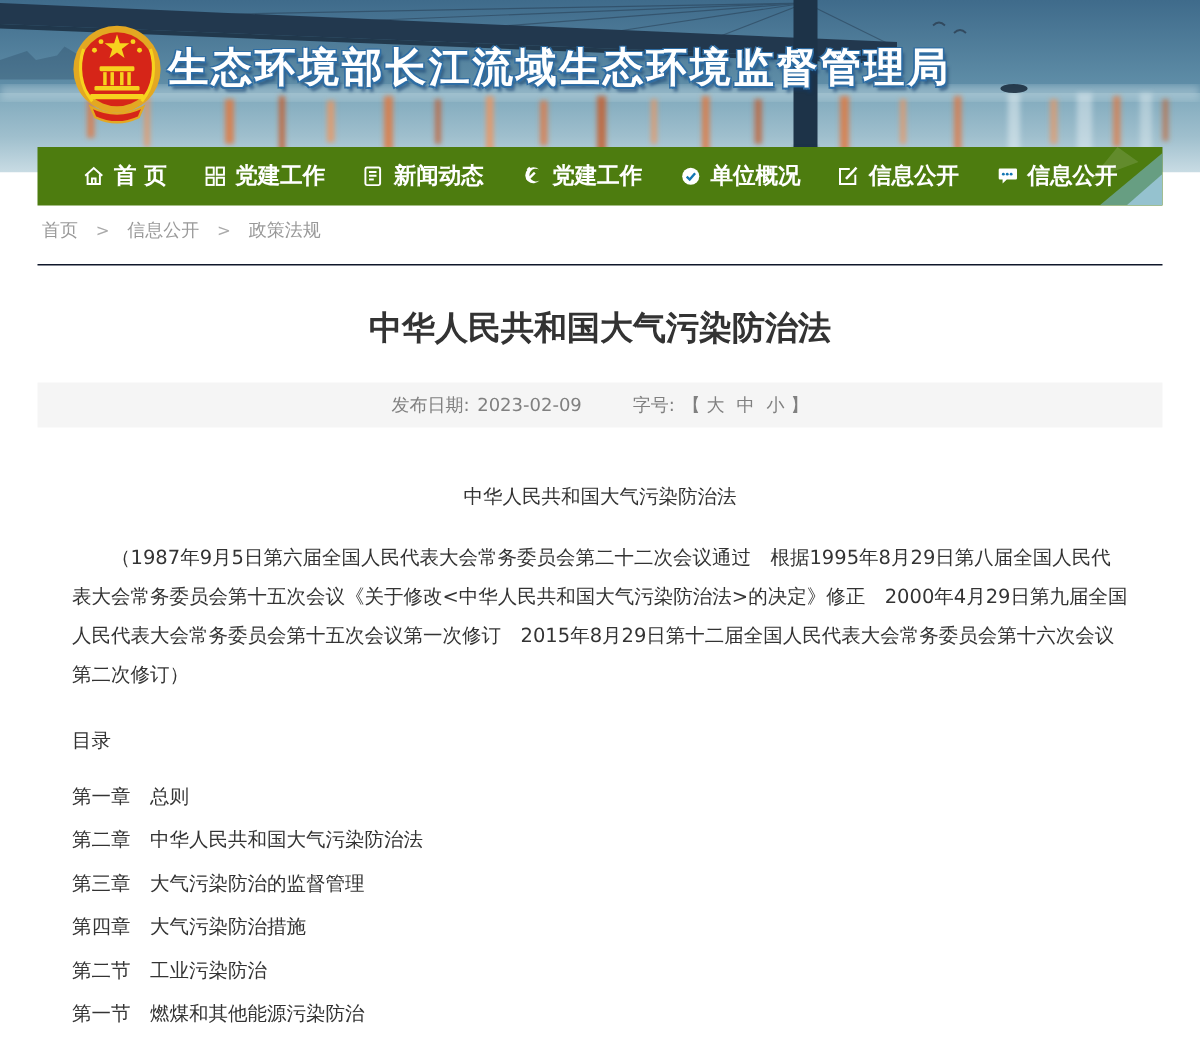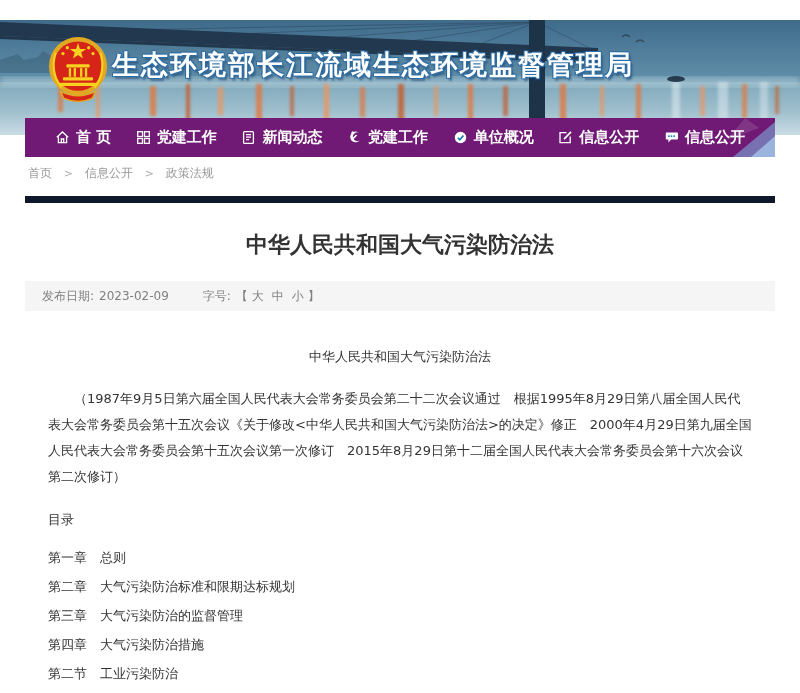--- a/index.html
+++ b/index.html
@@ -2,55 +2,55 @@
 <html><head>
 <meta charset="utf-8">
 <style>
   html,body{margin:0;padding:0;}
   body{
     width:800px;min-height:693px;background:#fff;
     font-family:"DejaVu Sans","Liberation Sans",sans-serif;
     -webkit-font-smoothing:antialiased;
   }
   
-  .banner{position:relative;height:115px;width:800px;margin-top:20px;}
+  .banner{position:relative;height:115px;width:800px;}
   .banner-photo{position:absolute;left:0;top:0;width:800px;height:115px;display:block;}
   .emblem{position:absolute;left:47px;top:11px;width:62px;height:80px;}
   .site-title{
     position:absolute;left:112px;top:27px;margin:0;
     font-size:27px;font-weight:bold;color:#fff;letter-spacing:2px;white-space:nowrap;
     text-shadow:-1px -1px 0 #2e6da4,1px -1px 0 #2e6da4,-1px 1px 0 #2e6da4,
                 1px 1px 0 #2e6da4,2px 3px 2px rgba(17,60,110,.55);
   }
   
   .nav{
     position:absolute;top:98px;left:25px;right:25px;height:39px;
-    background:#701a75;display:flex;justify-content:space-between;align-items:center;
+    background:#4d7c0f;display:flex;justify-content:space-between;align-items:center;
     padding:0 30px;box-sizing:border-box;z-index:3;overflow:hidden;
   }
   .nav a{
     position:relative;z-index:2;color:#fff;font-size:15px;font-weight:bold;
     text-decoration:none;display:flex;align-items:center;gap:6px;white-space:nowrap;cursor:pointer;
   }
   .nav a .ico{width:15px;height:15px;display:inline-block;flex:0 0 auto;}
   .nav-deco{position:absolute;right:0;top:0;height:39px;width:90px;z-index:1;}
   
   main{width:750px;margin:0 auto;}
   .breadcrumb{
-    padding:30px 3px 14px;font-size:12px;color:#999;border-bottom:7px solid #0f172a;
+    padding:30px 3px 14px;font-size:12px;color:#999;border-bottom:1px solid #0f172a;
   }
   .breadcrumb a{color:#999;text-decoration:none;cursor:pointer;}
   .breadcrumb .sep{margin:0 8px;color:#aaa;font-size:11px;}
   .breadcrumb .current{color:#999;}
   .article-title{
     text-align:center;font-size:22px;font-weight:bold;color:#333;margin:27px 0 0;
   }
   .meta{
     margin-top:21px;background:#f5f5f5;height:30px;display:flex;align-items:center;
-    font-size:12px;color:#808080;
+    justify-content:center;font-size:12px;color:#808080;
   }
   .meta .seg{margin:0 17px;white-space:nowrap;}
   .meta .lbl{margin-right:5px;}
   .meta .size-btn{cursor:pointer;margin:0 4px;}
   
   .body{padding:0 23px 18px;font-size:13px;color:#333;}
   .subtitle{text-align:center;margin:37px 0 0;}
   .preamble{margin:20px 0 0;line-height:26px;text-indent:2em;}
   .toc-title{margin:21px 0 0;}
   .toc{margin-top:14px;}
@@ -235,21 +235,21 @@
       <span class="lbl">字号:</span><span>【</span><span class="size-btn">大</span><span class="size-btn">中</span><span class="size-btn">小</span><span>】</span>
     </span>
   </div>
 
   <article class="body">
     <p class="subtitle">中华人民共和国大气污染防治法</p>
     <p class="preamble">（1987年9月5日第六届全国人民代表大会常务委员会第二十二次会议通过　根据1995年8月29日第八届全国人民代表大会常务委员会第十五次会议《关于修改&lt;中华人民共和国大气污染防治法&gt;的决定》修正　2000年4月29日第九届全国人民代表大会常务委员会第十五次会议第一次修订　2015年8月29日第十二届全国人民代表大会常务委员会第十六次会议第二次修订）</p>
     <p class="toc-title">目录</p>
     <div class="toc">
       <p>第一章　总则</p>
-      <p>第二章　大气污染防治标准和限期达标规划</p>
+      <p>第二章　中华人民共和国大气污染防治法</p>
       <p>第三章　大气污染防治的监督管理</p>
       <p>第四章　大气污染防治措施</p>
       <p>第二节　工业污染防治</p>
       <p>第一节　燃煤和其他能源污染防治</p>
       <p>第三节　机动车船等污染防治</p>
 
     </div>
   </article>
 </main>
 

